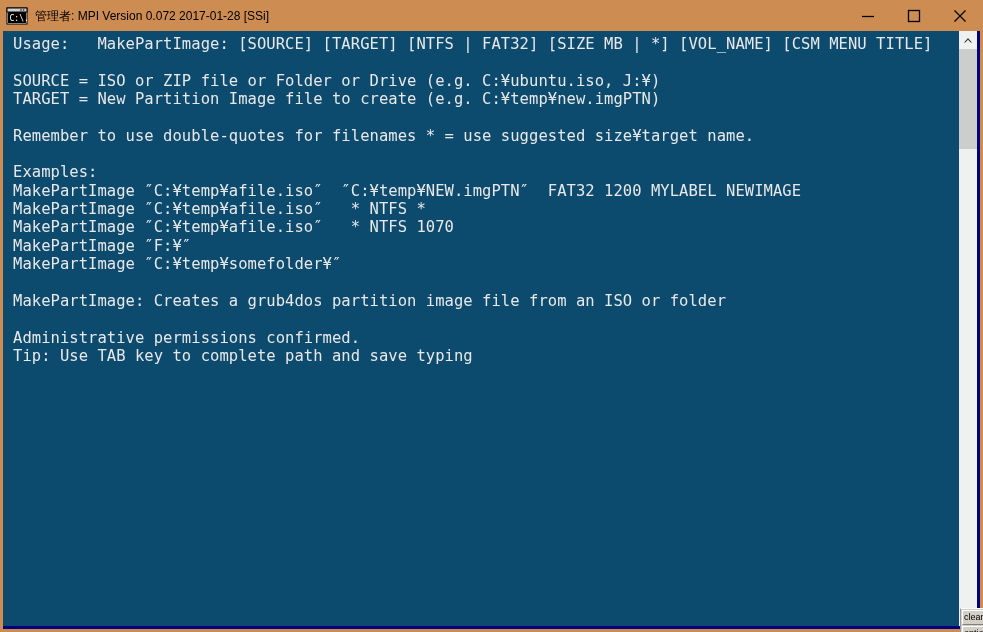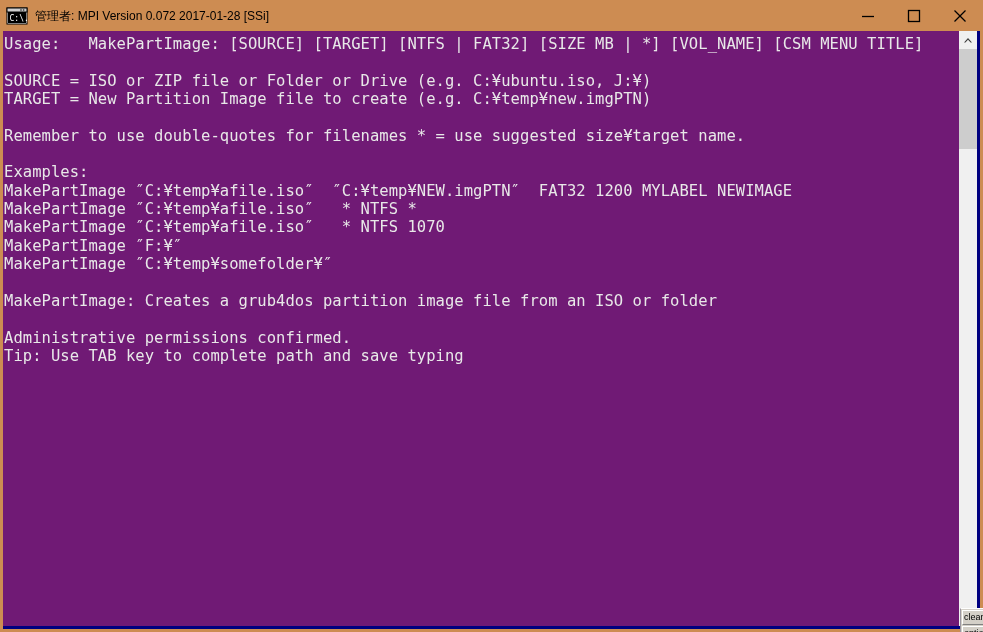--- a/index.html
+++ b/index.html
@@ -72,23 +72,23 @@
     border-bottom: 3px solid #cd8c52;
     background: #000080;
   }
   #console-text {
     position: absolute;
     left: 0;
     top: 0;
     width: 962px;
     height: 595px;
     box-sizing: border-box;
-    padding: 4px 0 0 1px;
-    overflow: hidden;
-    background: #701a75;
+    padding: 4px 0 0 10px;
+    overflow: hidden;
+    background: #0c4a6e;
   }
   #console-text pre {
     margin: 0;
     padding: 0;
     font-family: "DejaVu Sans Mono", monospace;
     font-size: 15.5px;
     line-height: 18.35px;
     color: #e8e8e8;
     white-space: pre;
     letter-spacing: 0.05px;

